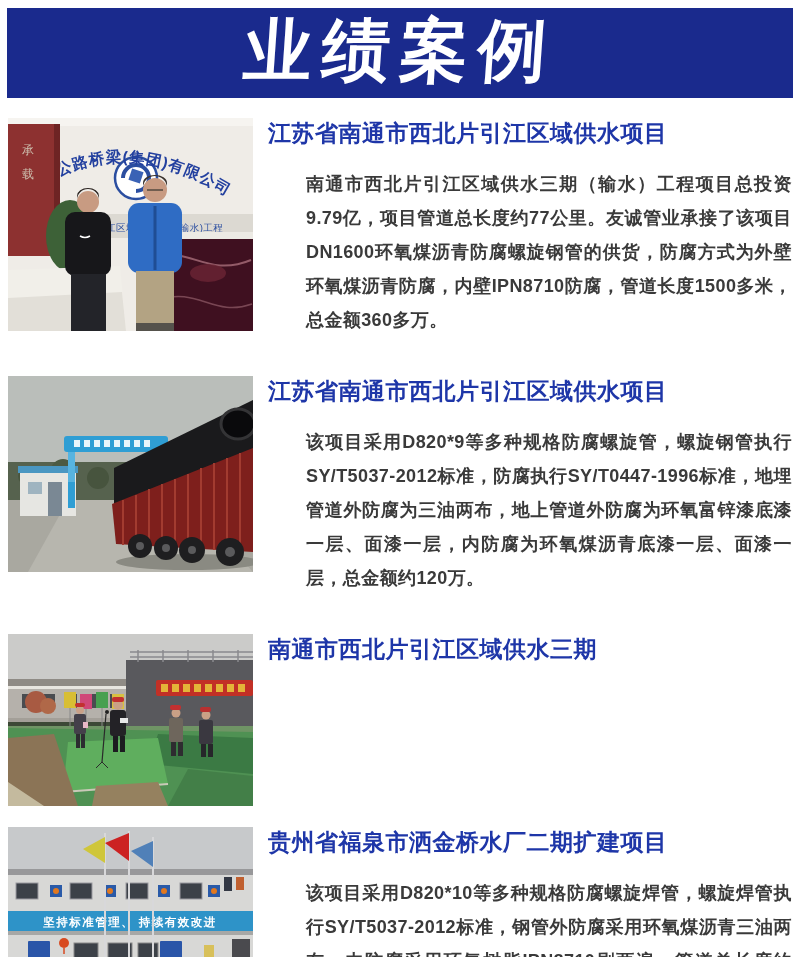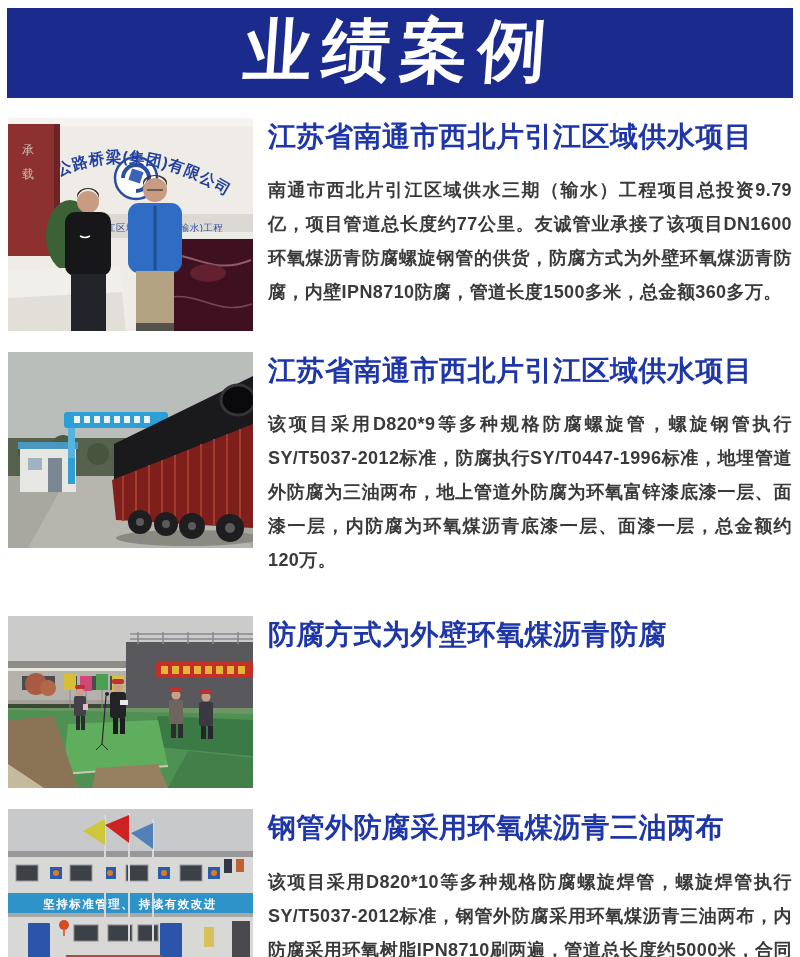--- a/index.html
+++ b/index.html
@@ -20,26 +20,26 @@
   .banner-title{
     color:#ffffff;font-size:68px;font-weight:900;letter-spacing:10px;
     transform:skewX(-4deg);line-height:1;padding-bottom:6px;
   }
   .case{display:flex;gap:15px;margin:0 3px 21px 3px;}
   .photo{flex:none;width:245px;overflow:hidden;background:#dddddd;}
   .photo svg{display:block;width:100%;height:100%;}
   .ph1{height:213px}.ph2{height:196px}.ph3{height:172px}.ph4{height:182px}
   .case-text{flex:1;min-width:0;}
   .case-title{
-    font-size:28px;font-weight:bold;color:var(--title-blue,#1e36a8);
+    font-size:23px;font-weight:bold;color:var(--title-blue,#1e36a8);
     line-height:1.3;margin:1px 0 9px 0;letter-spacing:0.5px;
   }
   .case-body{
     font-size:18px;line-height:34px;color:var(--body-text,#3a3a3a);
-    font-weight:700;letter-spacing:0.4px;text-align:justify;
+    font-weight:700;letter-spacing:0.4px;text-align:justify;margin-left:38px;
   }
   svg text{font-family:"Liberation Sans","DejaVu Sans",sans-serif;}
 </style>
 </head>
 <body>
 
 <div class="page">
 
   <div class="banner">
     <div class="banner-title">业绩案例</div>
@@ -238,21 +238,21 @@
         <rect x="163" y="108" width="5" height="14" fill="#2e2c30"></rect>
           <rect x="170" y="108" width="5" height="14" fill="#2e2c30"></rect>
         <circle cx="198" cy="81" r="4.5" fill="#c9a086"></circle>
           <rect x="192" y="73" width="11" height="5" rx="2" fill="#b83030"></rect>
         <rect x="191" y="86" width="14" height="24" rx="2" fill="#3a3840"></rect>
         <rect x="193" y="110" width="5" height="13" fill="#26262a"></rect>
           <rect x="200" y="110" width="5" height="13" fill="#26262a"></rect>
       </svg>
     </div>
     <div class="case-text">
-      <h2 class="case-title">防腐方式为外壁环氧煤沥青防腐</h2>
+      <h2 class="case-title">南通市西北片引江区域供水三期</h2>
     </div>
   </section>
 
   <section class="case">
     <div class="photo ph4">
       <svg viewBox="0 0 245 182" preserveAspectRatio="none">
         <rect x="0" y="0" width="245" height="70" fill="#c7c9cb"></rect>
         <rect x="0" y="46" width="245" height="114" fill="#d8d8d6"></rect>
         <rect x="0" y="42" width="245" height="6" fill="#98989a"></rect>
         <g fill="#3c4148" stroke="#9a9aa0" stroke-width="1">
@@ -302,18 +302,18 @@
             <rect x="92" y="150" width="8" height="8"></rect>
           <rect x="114" y="150" width="8" height="8"></rect>
             <rect x="136" y="150" width="8" height="8"></rect>
         </g>
         <rect x="0" y="158" width="245" height="24" fill="#b6b6b4"></rect>
         <ellipse cx="60" cy="170" rx="30" ry="5" fill="#a8a8a6"></ellipse>
         <ellipse cx="170" cy="174" rx="40" ry="6" fill="#acaca8"></ellipse>
       </svg>
     </div>
     <div class="case-text">
-      <h2 class="case-title">钢管外防腐采用环氧煤沥青三油两布</h2>
+      <h2 class="case-title">贵州省福泉市洒金桥水厂二期扩建项目</h2>
       <p class="case-body">该项目采用D820*10等多种规格防腐螺旋焊管，螺旋焊管执行SY/T5037-2012标准，钢管外防腐采用环氧煤沥青三油两布，内防腐采用环氧树脂IPN8710刷两遍，管道总长度约5000米，合同总金额约220万。</p>
     </div>
   </section>
 
 </div>
 
 </body></html>

